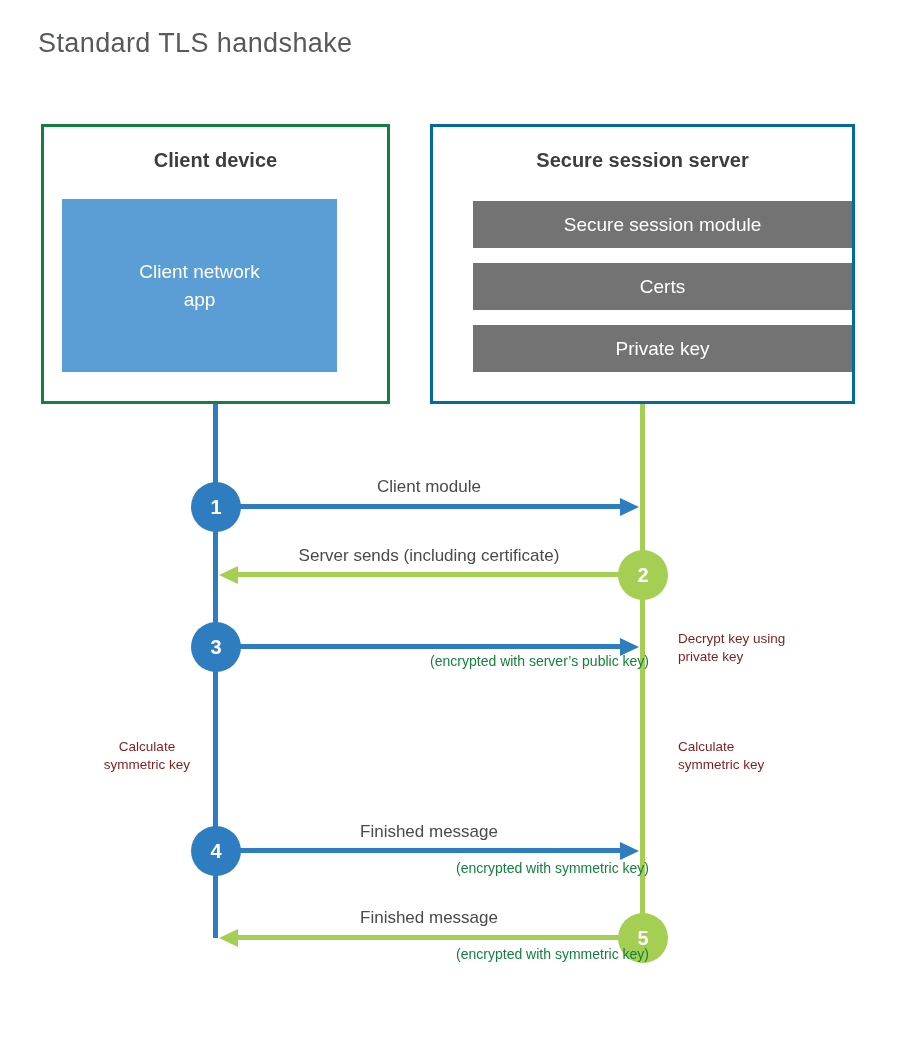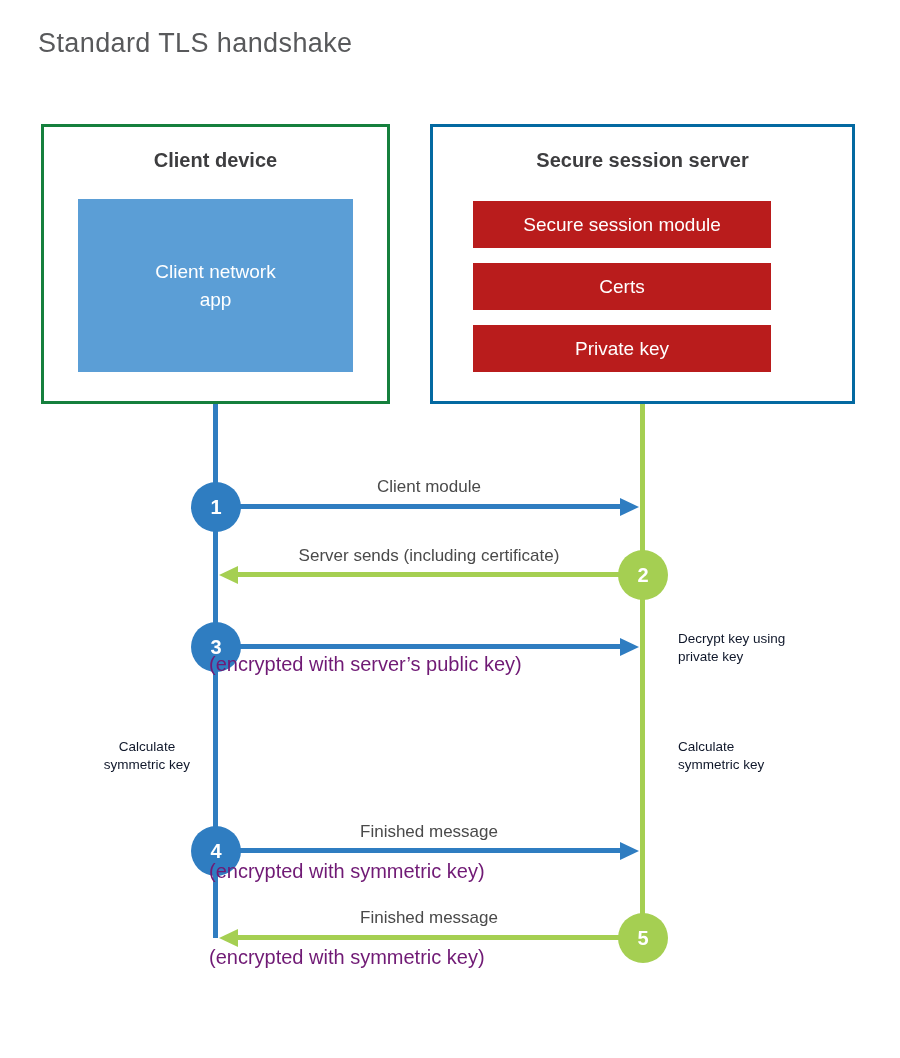--- a/index.html
+++ b/index.html
@@ -13,28 +13,28 @@
   }
   
   .entity-box { position:absolute; top:124px; height:280px; box-sizing:border-box; background:#fff; }
   .client-box { left:41px;  width:349px; border:3px solid #15803d; }
   .server-box { left:430px; width:425px; border:3px solid #0369a1; }
   .entity-heading {
     position:absolute; left:0; right:0; top:22px; text-align:center;
     font-size:20px; font-weight:bold; color:#3d3d3f;
   }
   .client-app {
-    position:absolute; left:34px; top:72px; width:275px; height:173px;
+    position:absolute; left:18px; top:72px; width:275px; height:173px;
     background:#5b9ed6; color:#ffffff; font-size:19px; line-height:1.45;
     display:flex; align-items:center; justify-content:center; text-align:center;
     white-space:pre-line;
   }
   .server-bar {
-    position:absolute; left:40px; width:298px; height:47px;
-    background:#b91c1c; color:#ffffff; font-size:19px;
+    position:absolute; left:40px; width:379px; height:47px;
+    background:#737373; color:#ffffff; font-size:19px;
     display:flex; align-items:center; justify-content:center;
   }
   .bar-0 { top:74px; } .bar-1 { top:136px;text-align:right; } .bar-2 { top:198px; }
   
   .lifeline { position:absolute; width:5px; top:404px; }
   .lifeline.client { left:213px; height:534px; background:#2f7dc1; }
   .lifeline.server { left:640px; height:536px; background:#a5cf52; }
   
   .arrow-line { position:absolute; height:5px; }
   .arrow-line.blue  { background:#2f7dc1; }
@@ -49,26 +49,26 @@
     display:flex; align-items:center; justify-content:center;
   }
   .step-circle.blue  { background:#2f7dc1; }
   .step-circle.green { background:#a5cf52; }
   
   .msg-label {
     position:absolute; left:209px; width:440px; text-align:center;
     font-size:17px; color:#4a4a4a;
   }
   .msg-sublabel {
-    position:absolute; left:209px; width:440px; text-align:left;
-    font-size:20px; color:#701a75;
+    position:absolute; left:209px; width:440px; text-align:right;
+    font-size:14px; color:#15803d;
   }
   
   .side-note {
-    position:absolute; font-size:13.5px; color:#0f172a; line-height:1.3;
+    position:absolute; font-size:13.5px; color:#7f1d1d; line-height:1.3;
     white-space:pre-line;
   }
   .note-right { left:678px; text-align:left; }
   .note-calc-client { left:82px; width:130px; text-align:center; top:738px; }
   .note-decrypt { top:630px; }
   .note-calc-server { top:738px; }
 </style>
 </head>
 <body>
 

